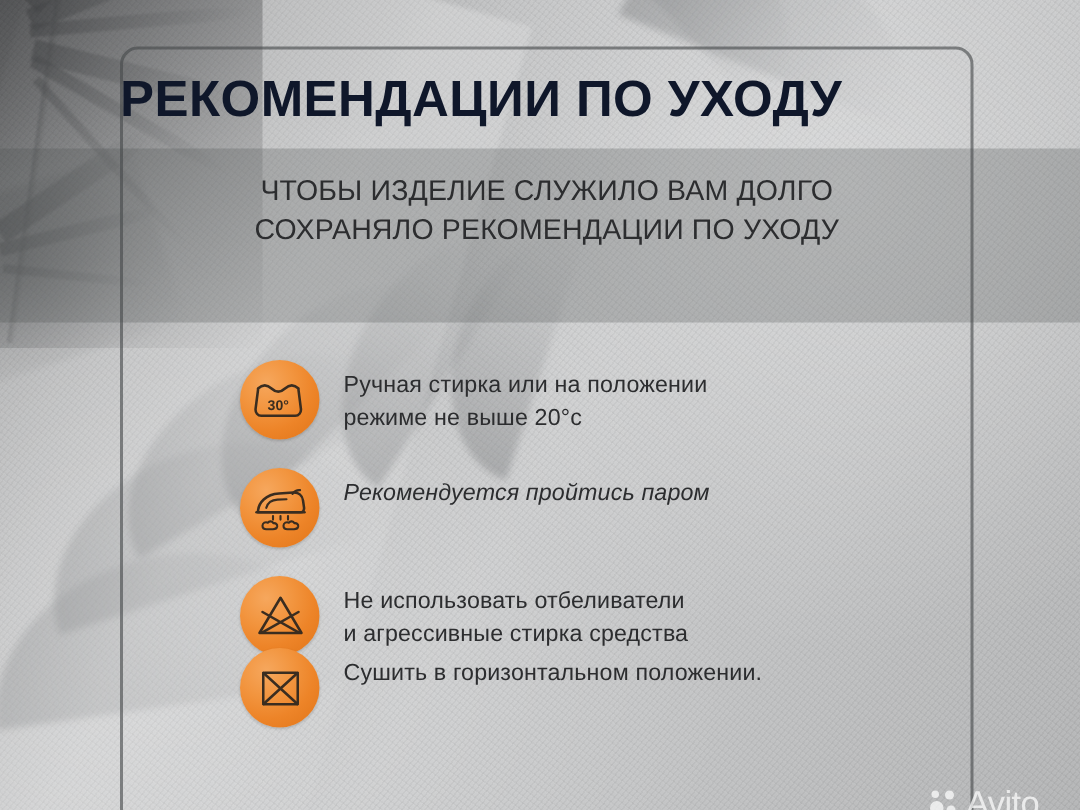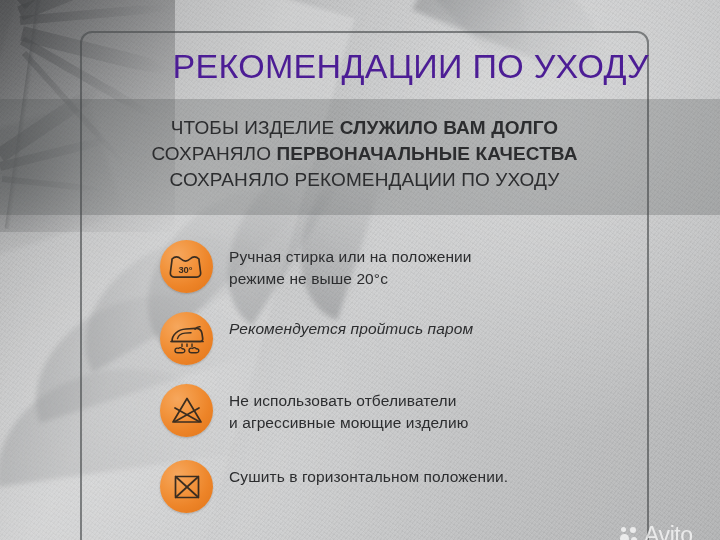--- a/index.html
+++ b/index.html
@@ -82,37 +82,37 @@
     border:2px solid rgba(70,72,75,0.62);
     border-radius:12px;
     pointer-events:none;
   }
 
   
   #content { position:absolute; inset:0; }
 
   #page-title {
     position:absolute; left:80px; top:47px; width:569px;
-    text-align:right;
-    font-size:34px; font-weight:normal; letter-spacing:0.3px;
-    color:#4c1d95;
+    text-align:left;
+    font-size:34px; font-weight:bold; letter-spacing:0.3px;
+    color:#0f172a;
     white-space:nowrap;
     font-stretch:condensed;
   }
 
   #subtitle {
     position:absolute; left:80px; top:115px; width:569px;
     text-align:center;
     color:#2c2d2f;
     font-size:19px;
     line-height:26px;
     letter-spacing:0.1px;
   }
   #subtitle .ln { display:block; white-space:nowrap; }
-  #subtitle b { font-weight:bold; }
+  #subtitle b { font-weight:normal; }
 
   
   #care-list { position:absolute; left:0; top:0; width:720px; }
   .care-row {
     position:absolute; left:160px;
     display:flex; align-items:flex-start; gap:16px;
   }
   .icon-badge {
     width:53px; height:53px; border-radius:50%;
     background:radial-gradient(circle at 33% 28%, #f6a75d 0%, #f2953f 34%, #ed8428 62%, #e4791d 88%, #d96f16 100%);
@@ -191,21 +191,20 @@
 <div id="band"></div>
 
 <div id="card-frame"></div>
 
 <div id="content">
 
   <div id="page-title">РЕКОМЕНДАЦИИ ПО УХОДУ</div>
 
   <div id="subtitle">
     <span class="ln"><span>ЧТОБЫ ИЗДЕЛИЕ </span><b>СЛУЖИЛО ВАМ ДОЛГО</b></span>
-    <span class="ln"><span>СОХРАНЯЛО </span><b>ПЕРВОНАЧАЛЬНЫЕ КАЧЕСТВА</b></span>
     <span class="ln">СОХРАНЯЛО РЕКОМЕНДАЦИИ ПО УХОДУ</span>
   </div>
 
   <div id="care-list">
 
     <div class="care-row" style="top:240px;">
       <div class="icon-badge">
         <svg width="36" height="30" viewBox="0 0 36 30">
           <path d="M3 7 C6 4.2, 9 4.2, 12 7 C15 9.8, 18 9.8, 21 7 C24 4.2, 27 4.2, 30 7
                    L30 8 L31.6 20.5 C31.9 23.1, 30.2 25.2, 27.8 25.2
@@ -246,25 +245,25 @@
     <div class="care-row" style="top:384px;">
       <div class="icon-badge">
         <svg width="34" height="30" viewBox="0 0 34 30">
           <path d="M17 2.5 L31 26 L3 26 Z" fill="none" stroke="#3a2d20" stroke-width="1.7" stroke-linejoin="round"></path>
           <line x1="5" y1="12" x2="29" y2="25.6" stroke="#3a2d20" stroke-width="1.7" stroke-linecap="round"></line>
           <line x1="29" y1="12" x2="5" y2="25.6" stroke="#3a2d20" stroke-width="1.7" stroke-linecap="round"></line>
         </svg>
       </div>
       <div class="care-text">
         <span>Не использовать отбеливатели</span>
-        <span>и агрессивные моющие изделию</span>
-      </div>
-    </div>
-
-    <div class="care-row" style="top:460px;">
+        <span>и агрессивные стирка средства</span>
+      </div>
+    </div>
+
+    <div class="care-row" style="top:432px;">
       <div class="icon-badge">
         <svg width="32" height="30" viewBox="0 0 32 30">
           <rect x="4.5" y="4.5" width="23" height="21" rx="1.2" fill="none" stroke="#3a2d20" stroke-width="1.7" stroke-linejoin="round"></rect>
           <line x1="4.5" y1="4.5" x2="27.5" y2="25.5" stroke="#3a2d20" stroke-width="1.7" stroke-linecap="round"></line>
           <line x1="27.5" y1="4.5" x2="4.5" y2="25.5" stroke="#3a2d20" stroke-width="1.7" stroke-linecap="round"></line>
         </svg>
       </div>
       <div class="care-text">
         <span>Сушить в горизонтальном положении.</span>
       </div>

